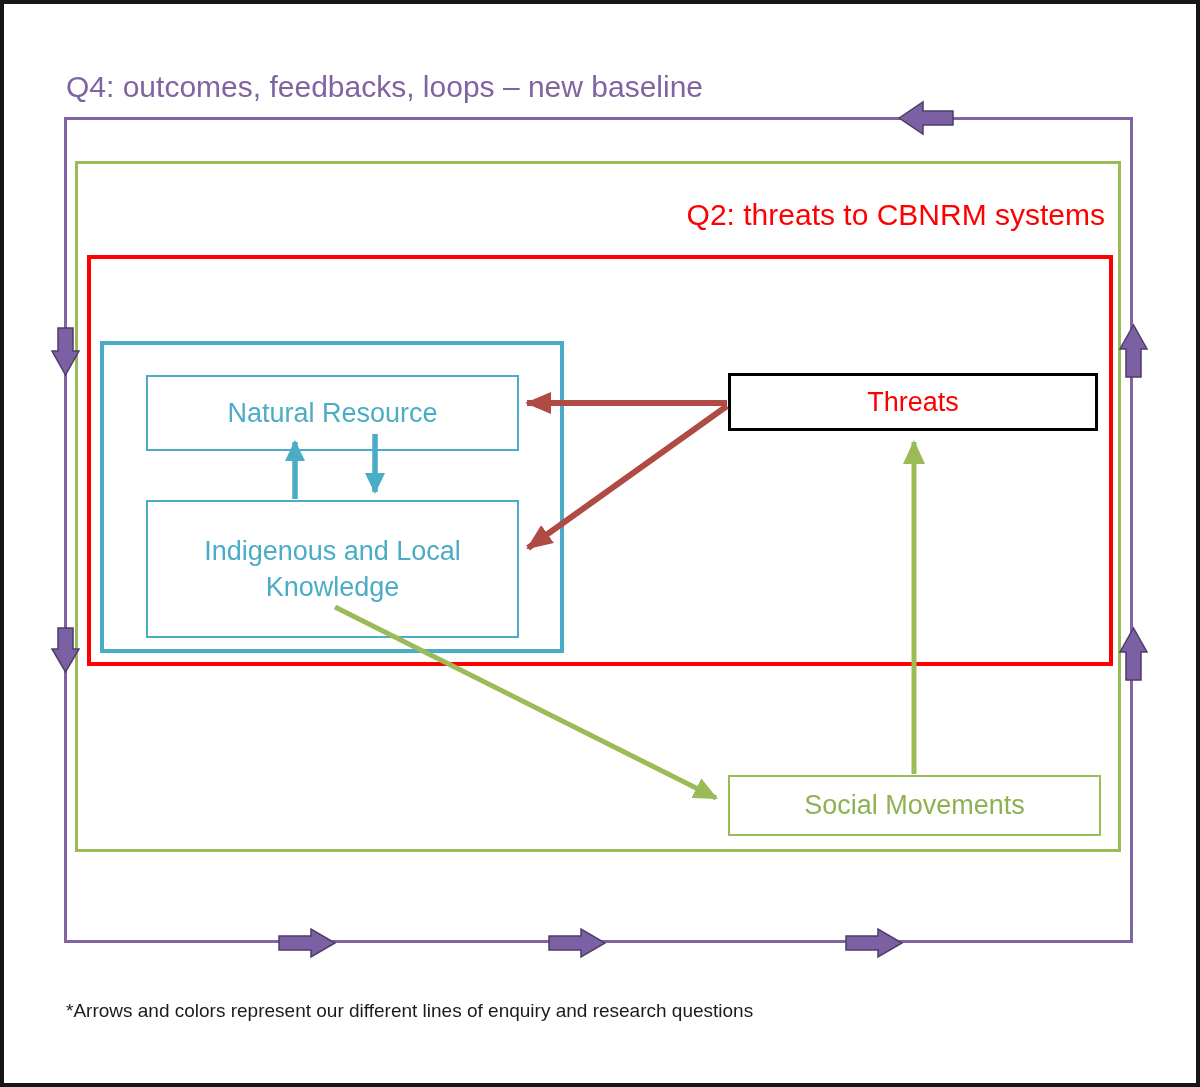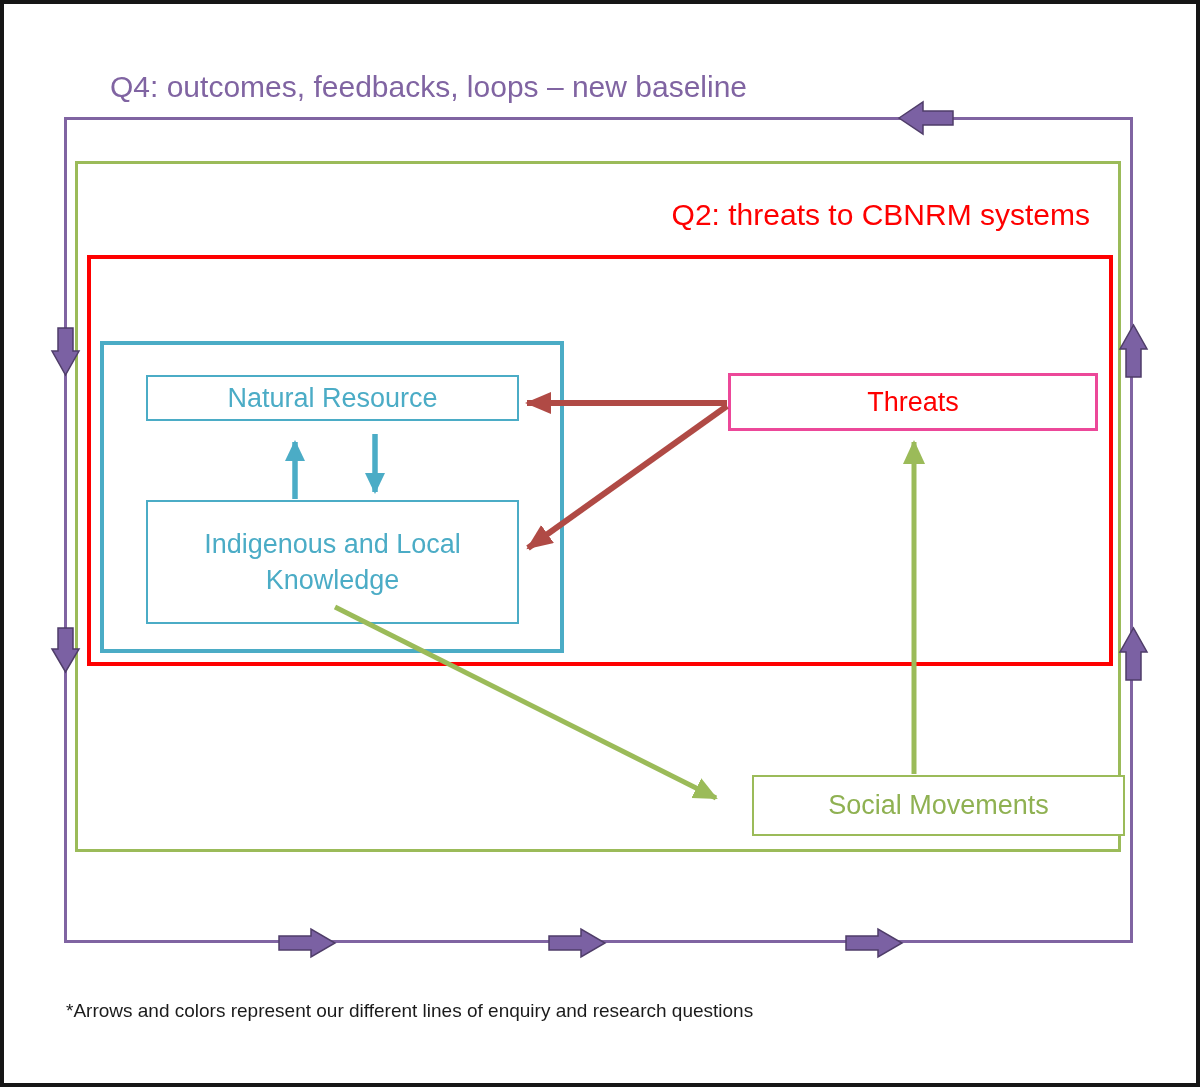--- a/index.html
+++ b/index.html
@@ -20,28 +20,28 @@
   .box.green {left:75px;top:161px;width:1046px;height:691px;border:3px solid #9bbb59;}
   .box.red   {left:87px;top:255px;width:1026px;height:411px;border:4px solid #fe0000;}
   .box.teal  {left:100px;top:341px;width:464px;height:312px;border:4px solid #4bacc6;}
 
   .node{
     position:absolute;box-sizing:border-box;
     display:flex;align-items:center;justify-content:center;
     text-align:center;background:#fff;
     font-size:27px;line-height:1.35;
   }
-  .node.nr  {left:146px;top:375px;width:373px;height:46px;border:2px solid #4bacc6;color:#4bacc6;}
-  .node.ilk {left:146px;top:500px;width:373px;height:124px;border:2px solid #4bacc6;color:#4bacc6;padding:0 22px;text-align:center;}
-  .node.thr {left:728px;top:373px;width:370px;height:58px;border:3px solid #ec4899;color:#fe0000;}
-  .node.sm  {left:728px;top:775px;width:373px;height:61px;border:2px solid #9bbb59;color:#8fb152;margin-left:24px;}
+  .node.nr  {left:146px;top:375px;width:373px;height:76px;border:2px solid #4bacc6;color:#4bacc6;}
+  .node.ilk {left:146px;top:500px;width:373px;height:138px;border:2px solid #4bacc6;color:#4bacc6;padding:0 22px;text-align:center;}
+  .node.thr {left:728px;top:373px;width:370px;height:58px;border:3px solid #000000;color:#fe0000;}
+  .node.sm  {left:728px;top:775px;width:373px;height:61px;border:2px solid #9bbb59;color:#8fb152;}
 
   .qlabel{position:absolute;font-size:30px;white-space:nowrap;}
-  .qlabel.q4{left:66px;top:70px;color:#8064a2;margin-left:44px;}
-  .qlabel.q2{right:110px;top:198px;color:#fe0000;}
+  .qlabel.q4{left:66px;top:70px;color:#8064a2;}
+  .qlabel.q2{right:95px;top:198px;color:#fe0000;}
   .qlabel.q1{left:102px;top:292px;color:#4bacc6;}
   .qlabel.q3{left:82px;top:858px;color:#9bbb59;}
 
   .footnote{
     position:absolute;left:66px;top:1000px;
     font-size:19px;color:#1b1b1b;white-space:nowrap;
   }
 
   svg.arrows{position:absolute;left:0;top:0;width:1200px;height:1087px;pointer-events:none;}
 </style>

